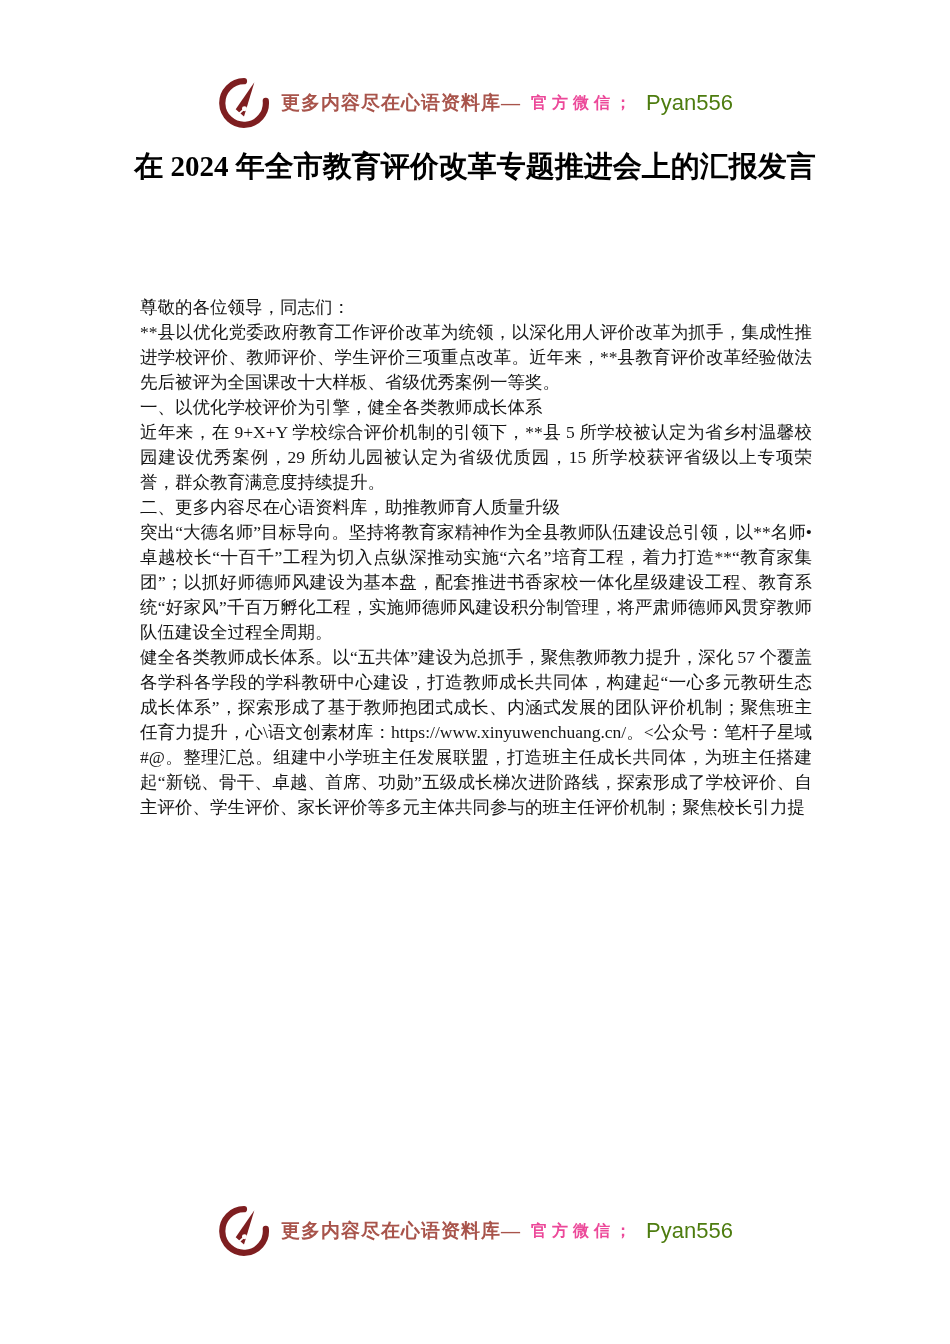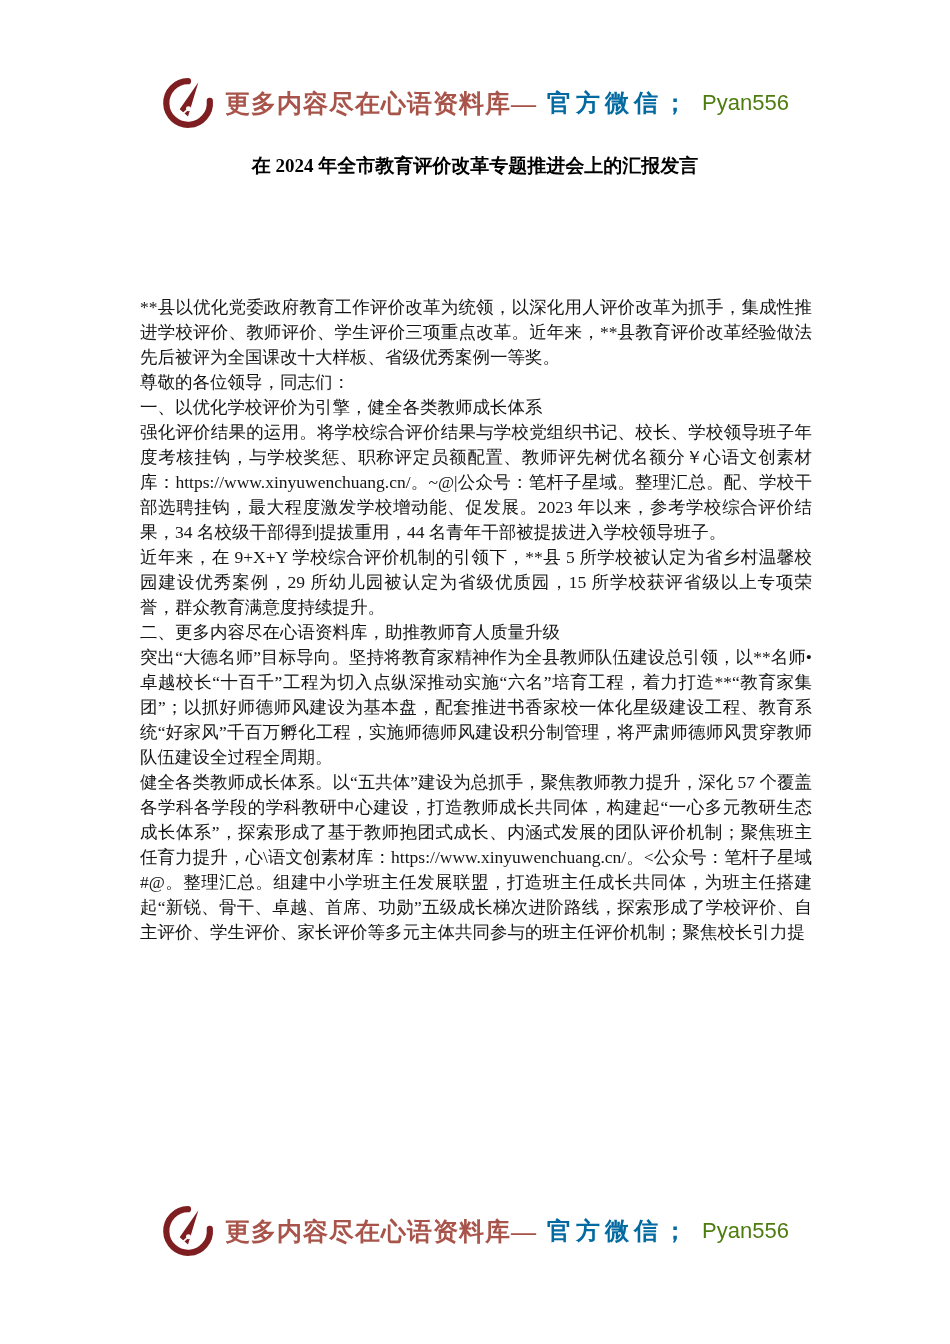--- a/index.html
+++ b/index.html
@@ -18,49 +18,49 @@
     display: flex;
     justify-content: center;
     align-items: center;
     gap: 10px;
   }
   .brand-row.header { top: 76px; }
   .brand-row.footer { top: 1204px; }
   .brand-logo { width: 54px; height: 54px; flex: 0 0 auto; }
   .brand-main {
     font-family: "Liberation Serif", "DejaVu Serif", serif;
-    font-size: 25px;
+    font-size: 19px;
     font-weight: bold;
     color: #a8544b;
     letter-spacing: 1px;
     white-space: nowrap;
     text-align: right;
   }
   .brand-wechat {
     font-family: "Liberation Serif", "DejaVu Serif", serif;
-    font-size: 24px;
+    font-size: 16px;
     font-weight: bold;
-    color: #0369a1;
+    color: #ec4899;
     letter-spacing: 5px;
     white-space: nowrap;
   }
   .brand-account {
     font-family: "Liberation Sans", "DejaVu Sans", sans-serif;
     font-size: 22px;
     color: #4d7c0f;
     white-space: nowrap;
   }
   .doc-title {
     position: absolute;
     top: 143px;
     left: 133px;
     width: 684px;
     text-align: center;
     font-family: "Liberation Serif", "DejaVu Serif", serif;
-    font-size: 19px;
+    font-size: 29px;
     font-weight: 600;
     line-height: 46px;
     color: #000000;
   }
   .doc-body {
     position: absolute;
     top: 295px;
     left: 140px;
     width: 672px;
     color: #151515;
@@ -91,24 +91,23 @@
       <line x1="26.5" y1="31.5" x2="20.5" y2="37" stroke="#ffffff" stroke-width="1.6"></line>
     </svg>
     <span class="brand-main">更多内容尽在心语资料库—</span>
     <span class="brand-wechat">官方微信；</span>
     <span class="brand-account">Pyan556</span>
   </div>
 
   <h1 class="doc-title">在 2024 年全市教育评价改革专题推进会上的汇报发言</h1>
 
   <div class="doc-body">
+    <p class="para-serif">尊敬的各位领导，同志们：</p>
     <p class="para-serif">**县以优化党委政府教育工作评价改革为统领，以深化用人评价改革为抓手，集成性推进学校评价、教师评价、学生评价三项重点改革。近年来，**县教育评价改革经验做法先后被评为全国课改十大样板、省级优秀案例一等奖。</p>
-    <p class="para-serif">尊敬的各位领导，同志们：</p>
     <p class="para-serif">一、以优化学校评价为引擎，健全各类教师成长体系</p>
-    <p class="para-sans">强化评价结果的运用。将学校综合评价结果与学校党组织书记、校长、学校领导班子年度考核挂钩，与学校奖惩、职称评定员额配置、教师评先树优名额分￥心语文创素材库：https://www.xinyuwenchuang.cn/。~@|公众号：笔杆子星域。整理汇总。配、学校干部选聘挂钩，最大程度激发学校增动能、促发展。2023 年以来，参考学校综合评价结果，34 名校级干部得到提拔重用，44 名青年干部被提拔进入学校领导班子。</p>
     <p class="para-serif">近年来，在 9+X+Y 学校综合评价机制的引领下，**县 5 所学校被认定为省乡村温馨校园建设优秀案例，29 所幼儿园被认定为省级优质园，15 所学校获评省级以上专项荣誉，群众教育满意度持续提升。</p>
     <p class="para-serif">二、更多内容尽在心语资料库，助推教师育人质量升级</p>
     <p class="para-serif">突出“大德名师”目标导向。坚持将教育家精神作为全县教师队伍建设总引领，以**名师•卓越校长“十百千”工程为切入点纵深推动实施“六名”培育工程，着力打造**“教育家集团”；以抓好师德师风建设为基本盘，配套推进书香家校一体化星级建设工程、教育系统“好家风”千百万孵化工程，实施师德师风建设积分制管理，将严肃师德师风贯穿教师队伍建设全过程全周期。</p>
     <p class="para-sans">健全各类教师成长体系。以“五共体”建设为总抓手，聚焦教师教力提升，深化 57 个覆盖各学科各学段的学科教研中心建设，打造教师成长共同体，构建起“一心多元教研生态成长体系”，探索形成了基于教师抱团式成长、内涵式发展的团队评价机制；聚焦班主任育力提升，心\语文创素材库：https://www.xinyuwenchuang.cn/。&lt;公众号：笔杆子星域#@。整理汇总。组建中小学班主任发展联盟，打造班主任成长共同体，为班主任搭建起“新锐、骨干、卓越、首席、功勋”五级成长梯次进阶路线，探索形成了学校评价、自主评价、学生评价、家长评价等多元主体共同参与的班主任评价机制；聚焦校长引力提</p>
   </div>
 
   <div class="brand-row footer">
     <svg class="brand-logo" viewBox="0 0 52 52" xmlns="http://www.w3.org/2000/svg">
       <path d="M26 5 A21 21 0 1 0 47 24" fill="none" stroke="#7e1e20" stroke-width="6" stroke-linecap="round"></path>
       <path d="M36 6 L18 32 L26 39 Z" fill="#7e1e20"></path>

